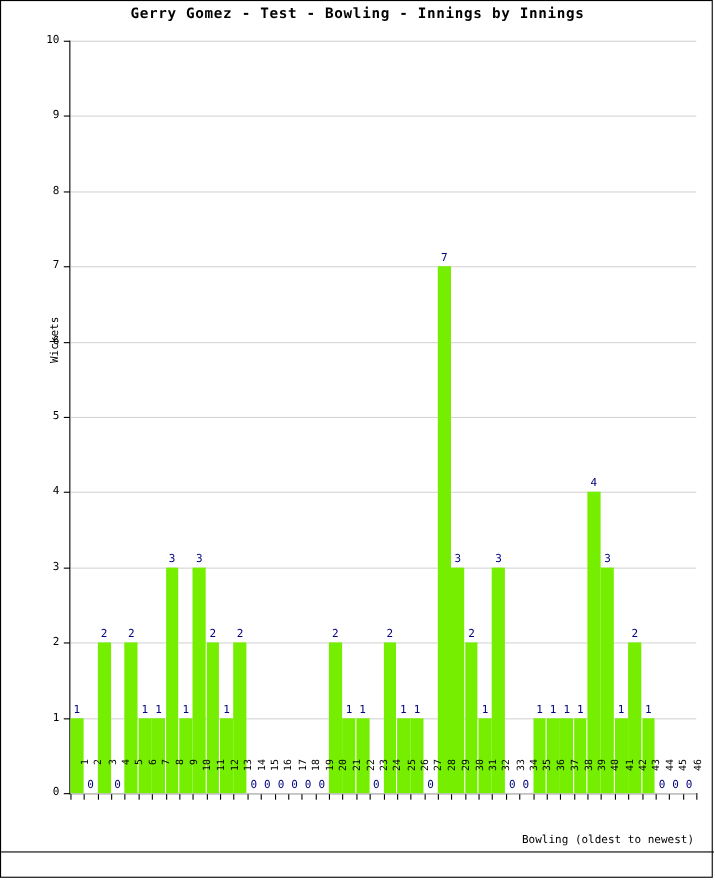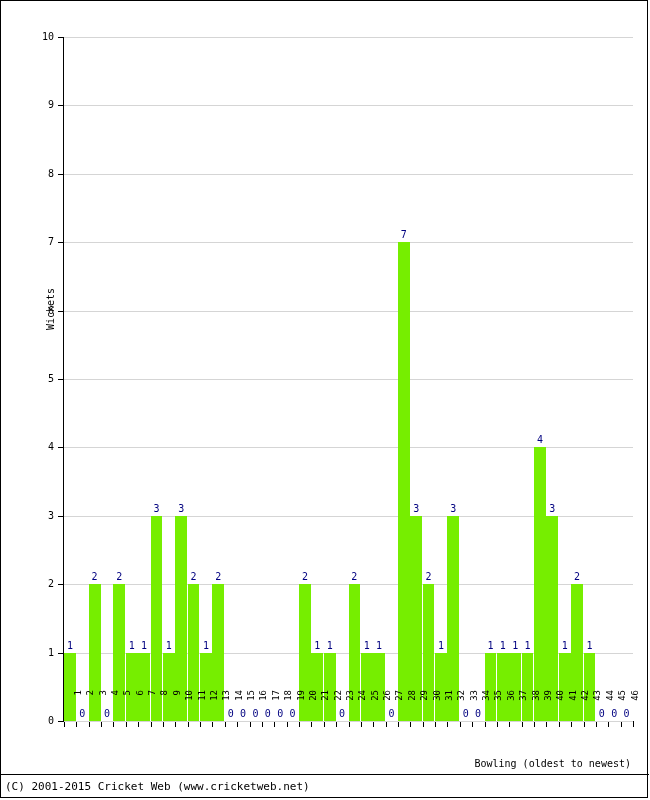--- a/index.html
+++ b/index.html
@@ -172,20 +172,21 @@
     color: #000000;
     font-family: "DejaVu Sans Mono", monospace;
     white-space: nowrap;
   }
 </style>
 </head>
 <body>
 
 <div id="page">
 
+  <div id="chart-title">Gerry Gomez - Test - Bowling - Innings by Innings</div>
 
   <div id="axis-left"></div>
   <div id="axis-bottom"></div>
 
   <div id="ytick-marks">
       <div class="ytick-mark" style="top: 720px;"></div>
       <div class="ytick-mark" style="top: 651.6px;"></div>
       <div class="ytick-mark" style="top: 583.2px;"></div>
       <div class="ytick-mark" style="top: 514.8px;"></div>
       <div class="ytick-mark" style="top: 446.4px;"></div>
@@ -404,15 +405,14 @@
       <div class="xtick-label" style="left: 567.667px;">41</div>
       <div class="xtick-label" style="left: 580.037px;">42</div>
       <div class="xtick-label" style="left: 592.407px;">43</div>
       <div class="xtick-label" style="left: 604.776px;">44</div>
       <div class="xtick-label" style="left: 617.146px;">45</div>
       <div class="xtick-label" style="left: 629.515px;">46</div>
     </div>
   <div id="xlabel">Bowling (oldest to newest)</div>
 
   <div id="footer-rule"></div>
-  <div id="footer-text">(C) 2001-2015 Cricket Web (www.cricketweb.net)</div>
 
 </div>
 
 </body></html>

